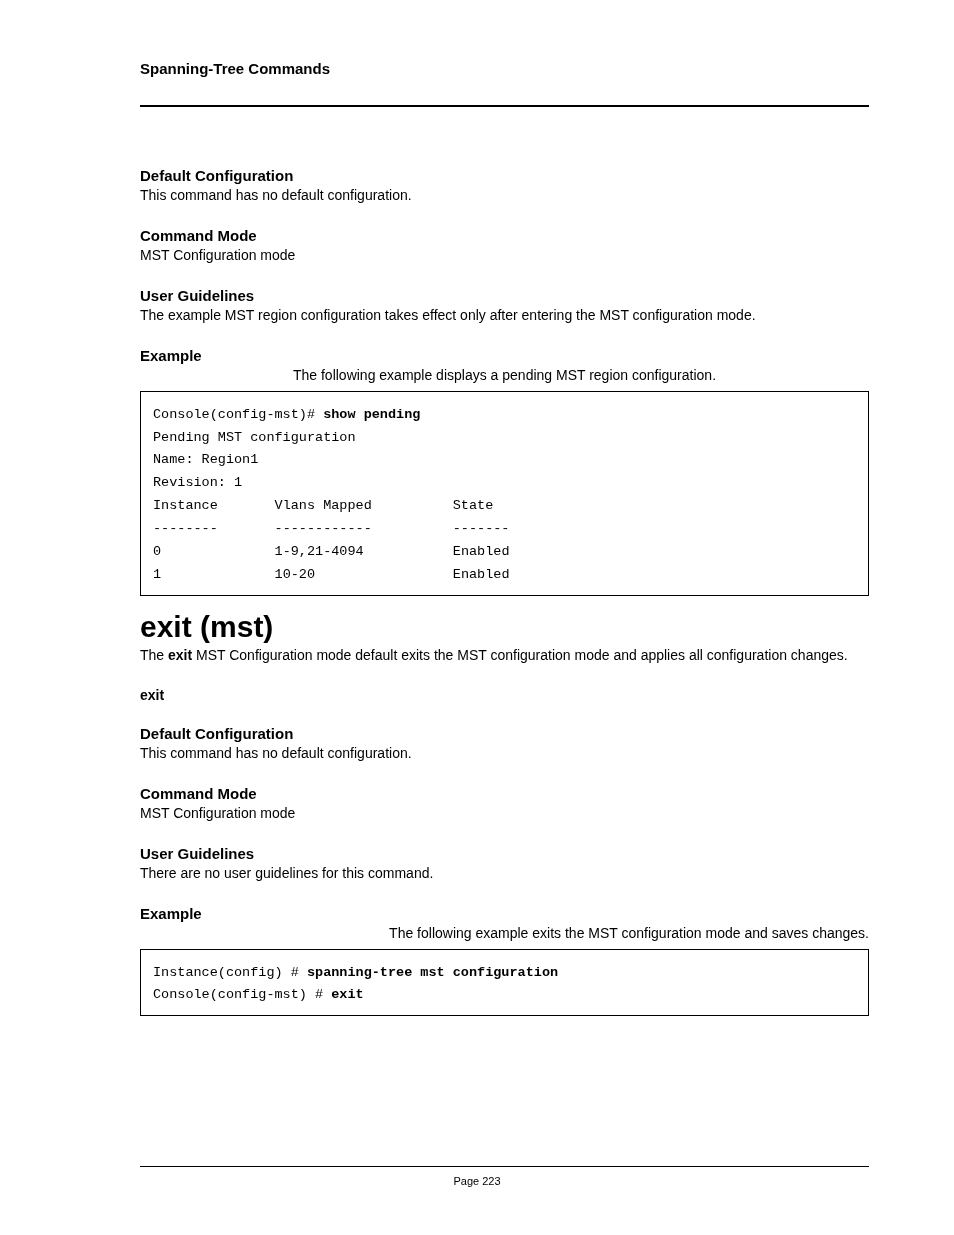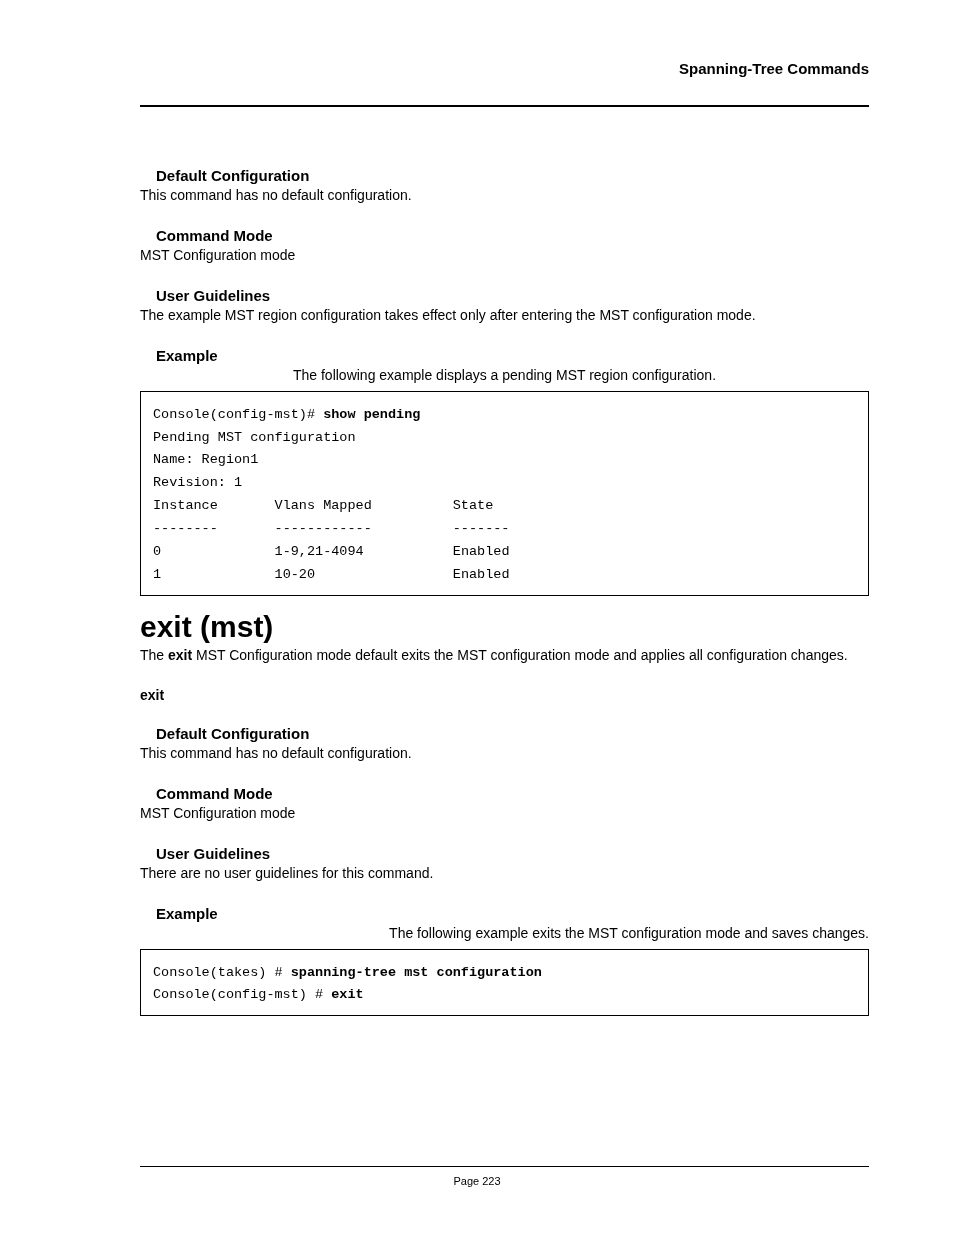--- a/index.html
+++ b/index.html
@@ -9,34 +9,34 @@
     height: 1235px;
     background: #fff;
     font-family: Arial, Helvetica, sans-serif;
     color: #000;
     position: relative;
   }
   .page {
     padding: 60px 85px 40px 140px;
   }
   .header-title {
-    text-align: right;
+    text-align: left;
     font-weight: bold;
     font-size: 15px;
     margin-bottom: 28px;
   }
   .header-rule {
     border: none;
     border-top: 2px solid #000;
     margin: 0 0 60px 0;
   }
   .section-heading {
     font-weight: bold;
     font-size: 15px;
-    margin: 0 0 2px 16px;
+    margin: 0 0 2px 0;
   }
   .body-text {
     font-size: 14px;
     line-height: 1.35;
     margin: 0 0 22px 0;
   }
   .big-heading {
     font-weight: bold;
     font-size: 30px;
     margin: 8px 0 2px 0;
@@ -112,21 +112,21 @@
 
   <div class="section-heading">Command Mode</div>
   <div class="body-text">MST Configuration mode</div>
 
   <div class="section-heading">User Guidelines</div>
   <div class="body-text">There are no user guidelines for this command.</div>
 
   <div class="section-heading">Example</div>
   <div class="body-text" style="margin-bottom:6px;text-align:right;">The following example exits the MST configuration mode and saves changes.</div>
 
-  <div class="code-box"><span>Console(takes) # </span><span class="b">spanning-tree mst configuration</span>
+  <div class="code-box"><span>Instance(config) # </span><span class="b">spanning-tree mst configuration</span>
 <span>Console(config-mst) # </span><span class="b">exit</span></div>
 
 </div>
 
 <div class="footer">
   <hr class="footer-rule">
   <div class="footer-text">Page 223</div>
 </div>
 
 </body></html>

